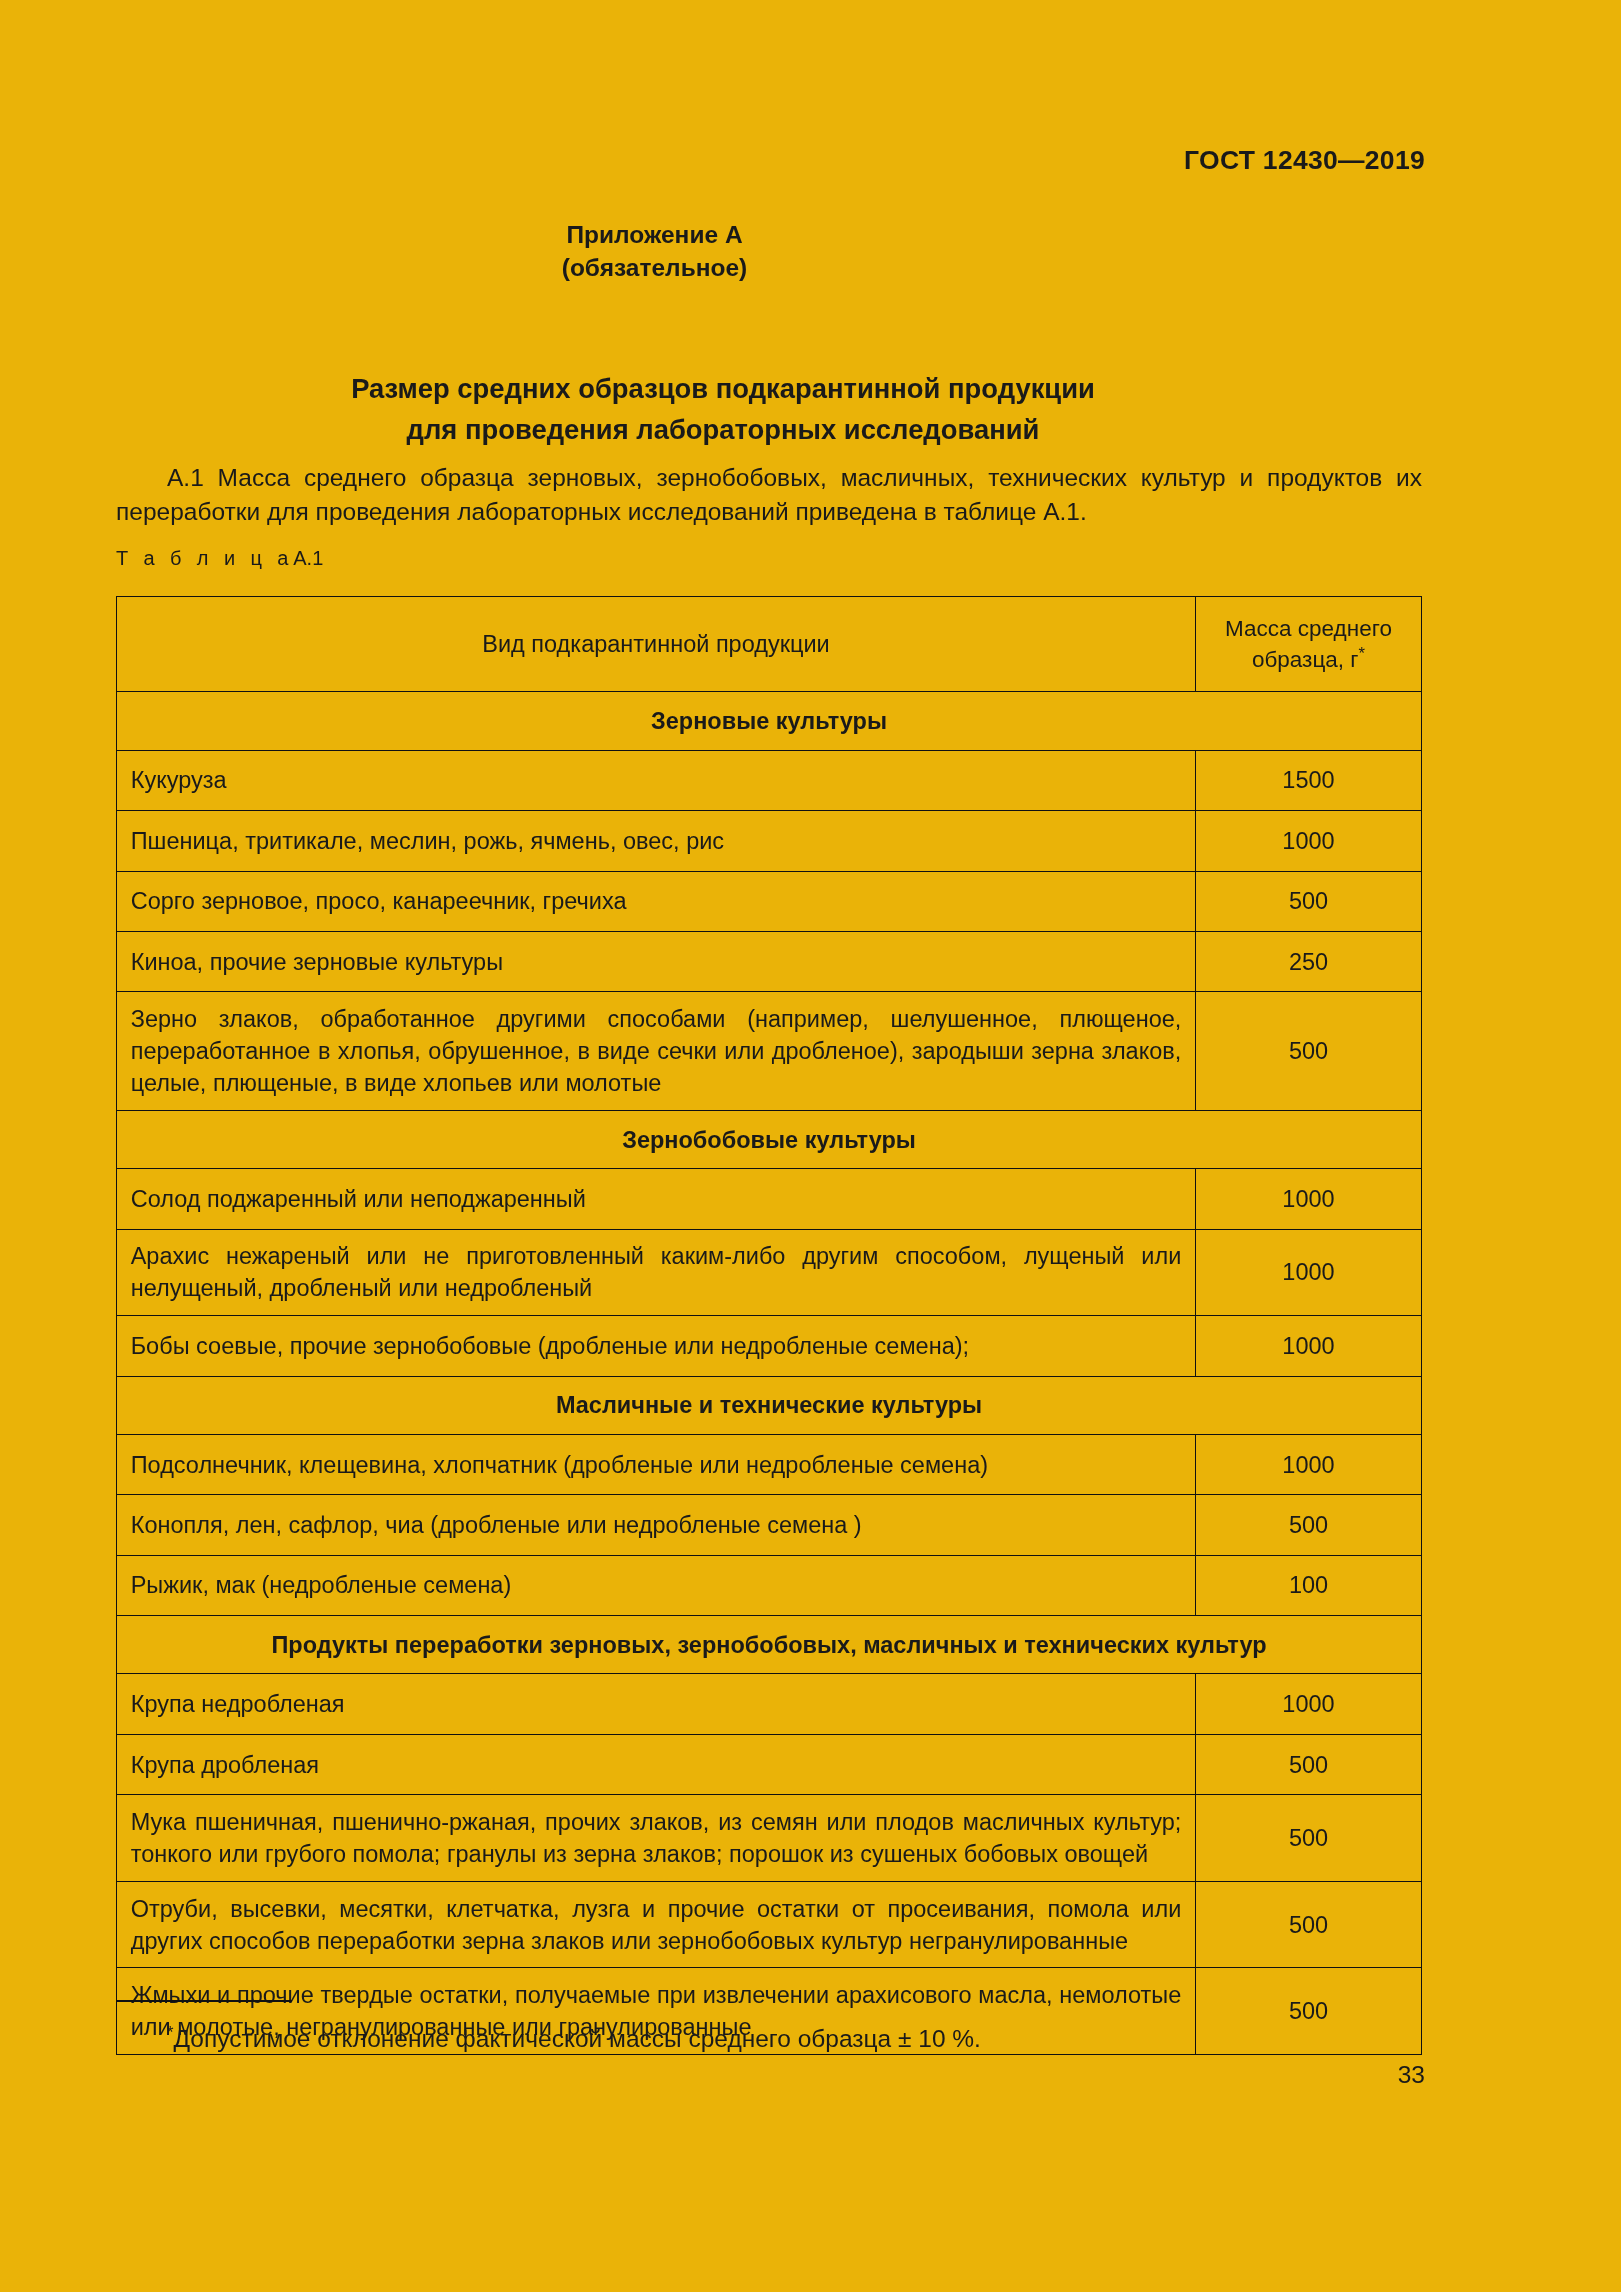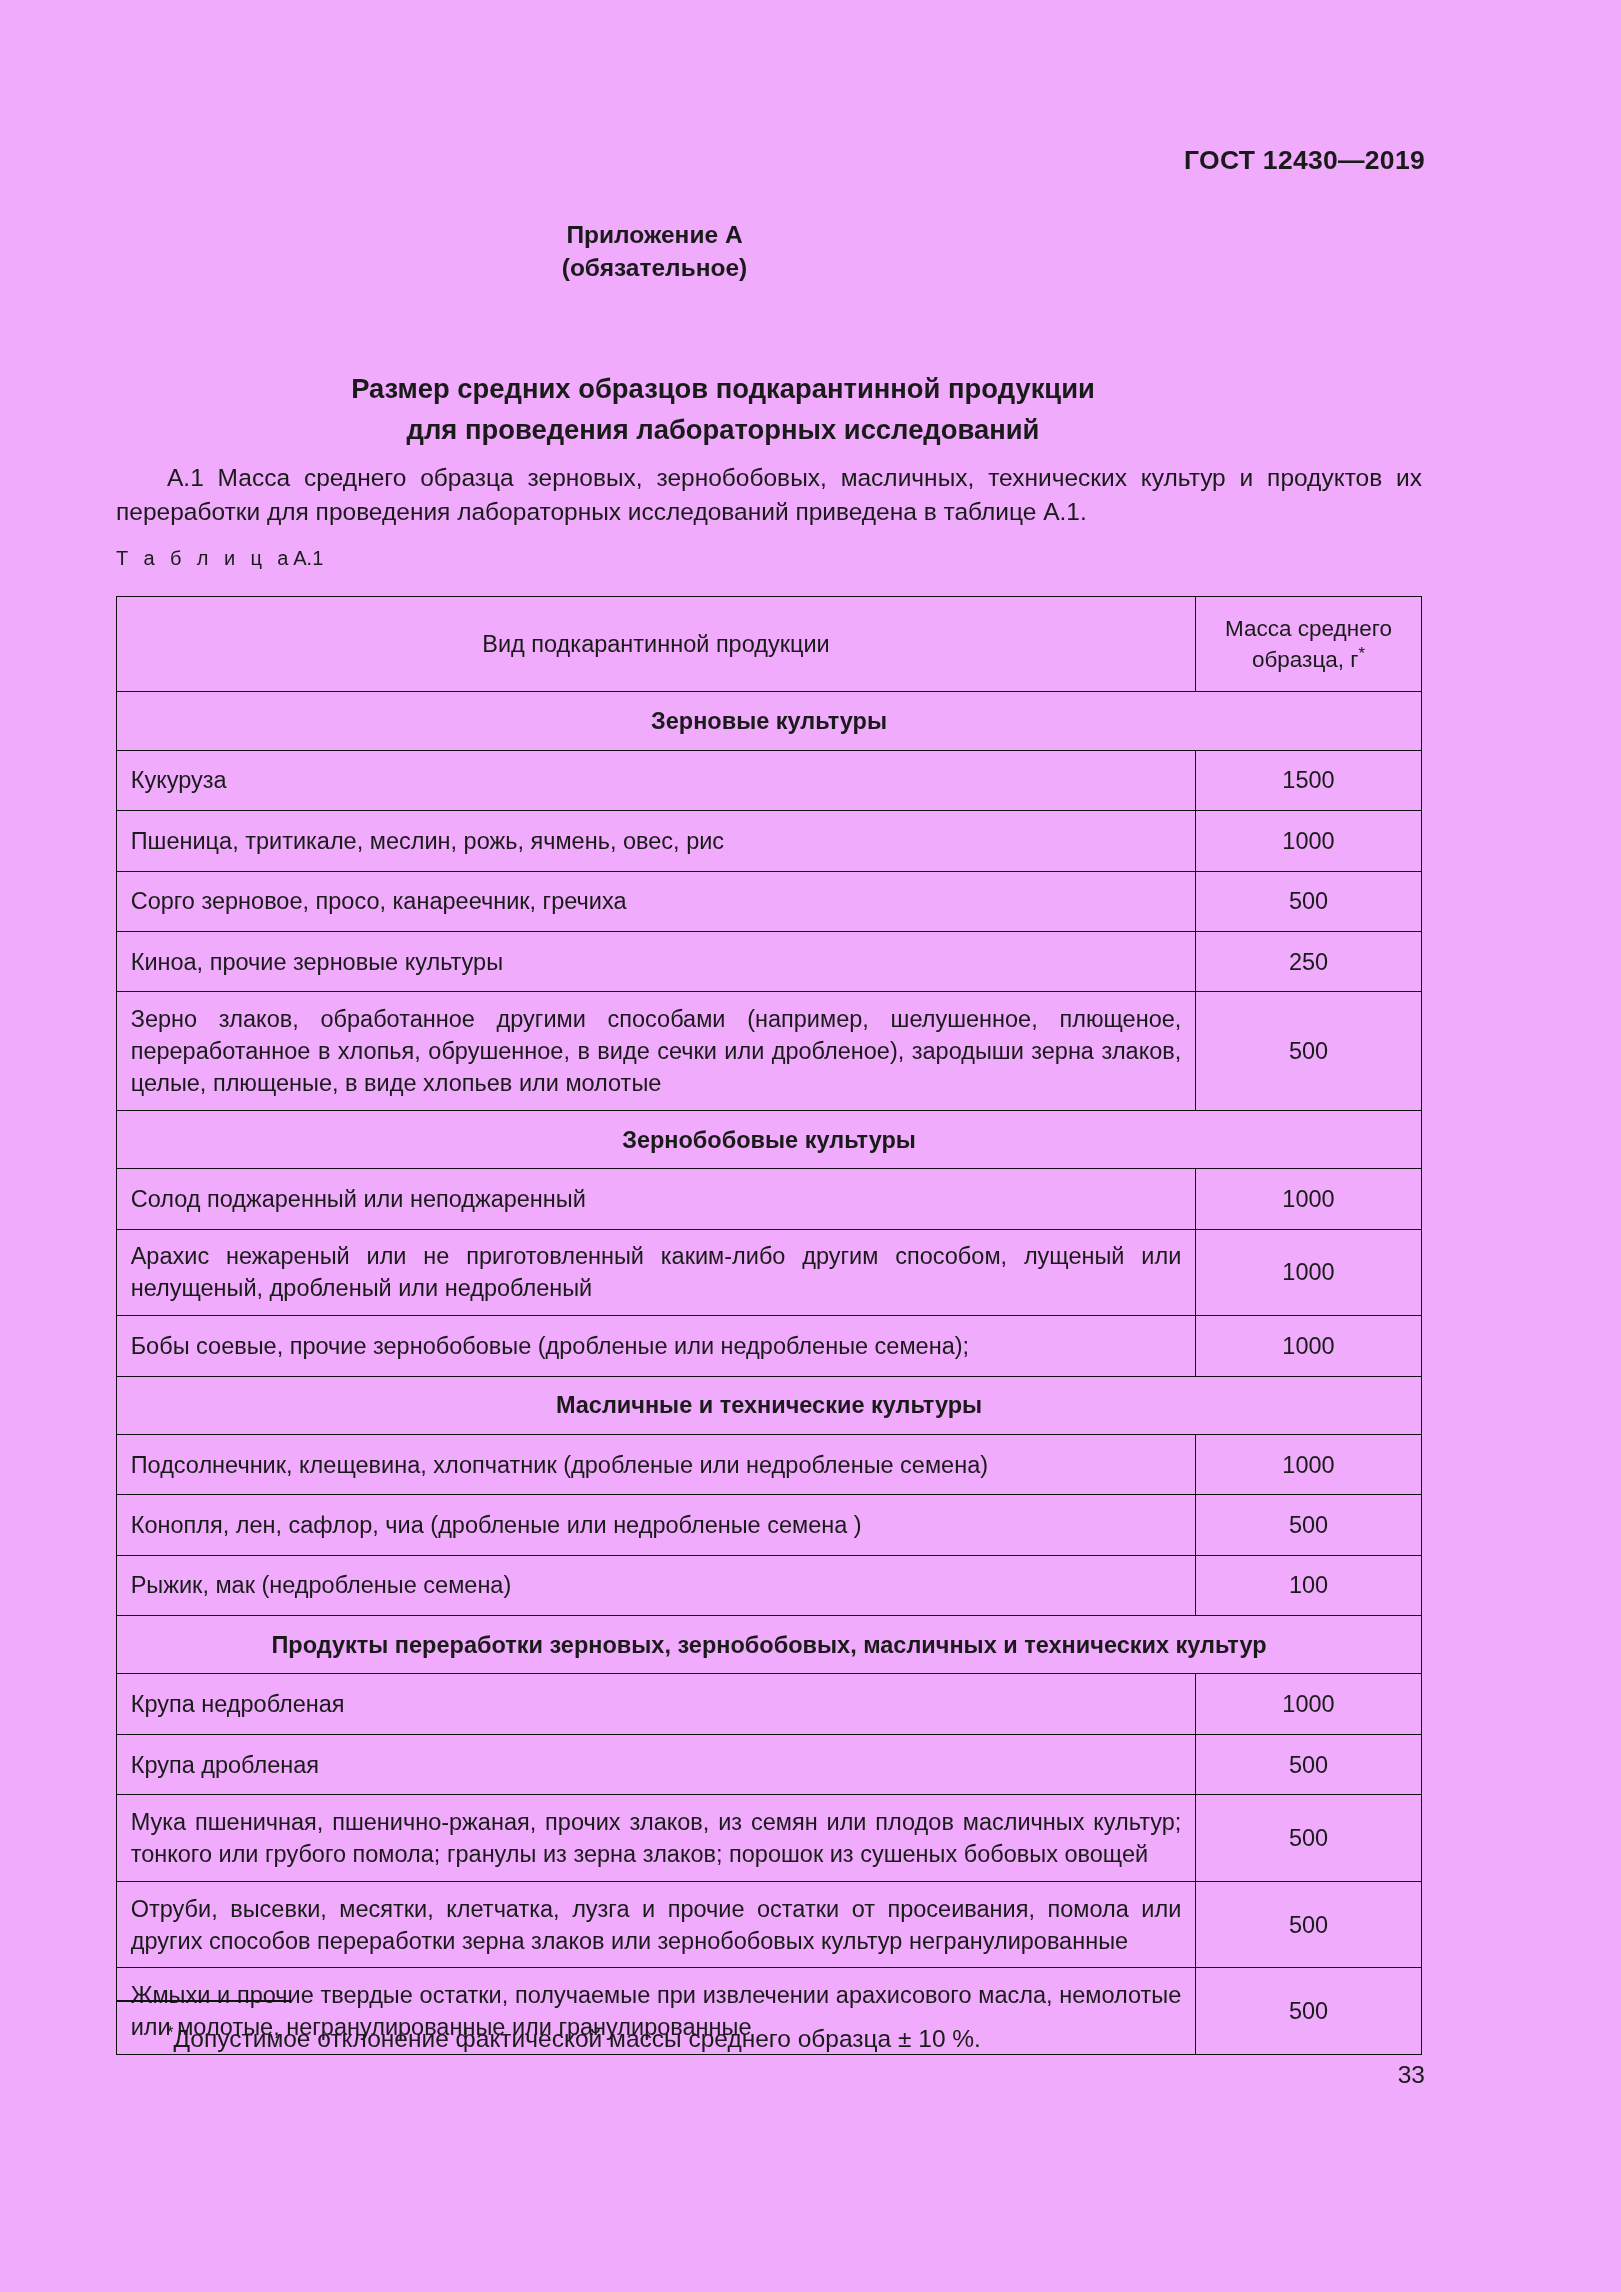--- a/index.html
+++ b/index.html
@@ -10,21 +10,21 @@
   }
   body {
     font-family: "Liberation Sans", sans-serif;
     color: #1a1a1a;
   }
   .page {
     position: relative;
     width: 1621px;
     height: 2293px;
     margin: 0 auto;
-    background: #f0abfc;
+    background: #eab308;
     box-sizing: border-box;
     overflow: hidden;
   }
 
   
   .doc-header {
     position: absolute;
     top: 145px;
     right: 196px;
     font-size: 26.5px;

